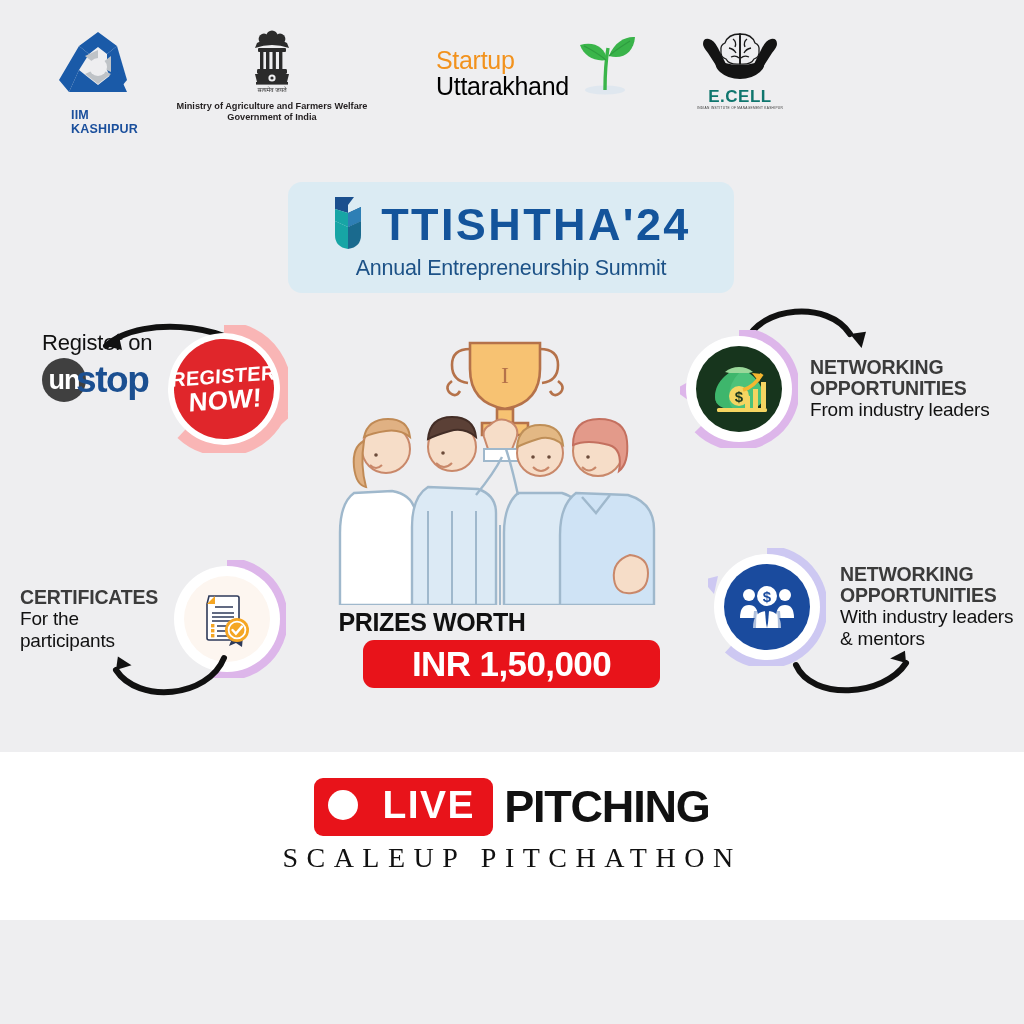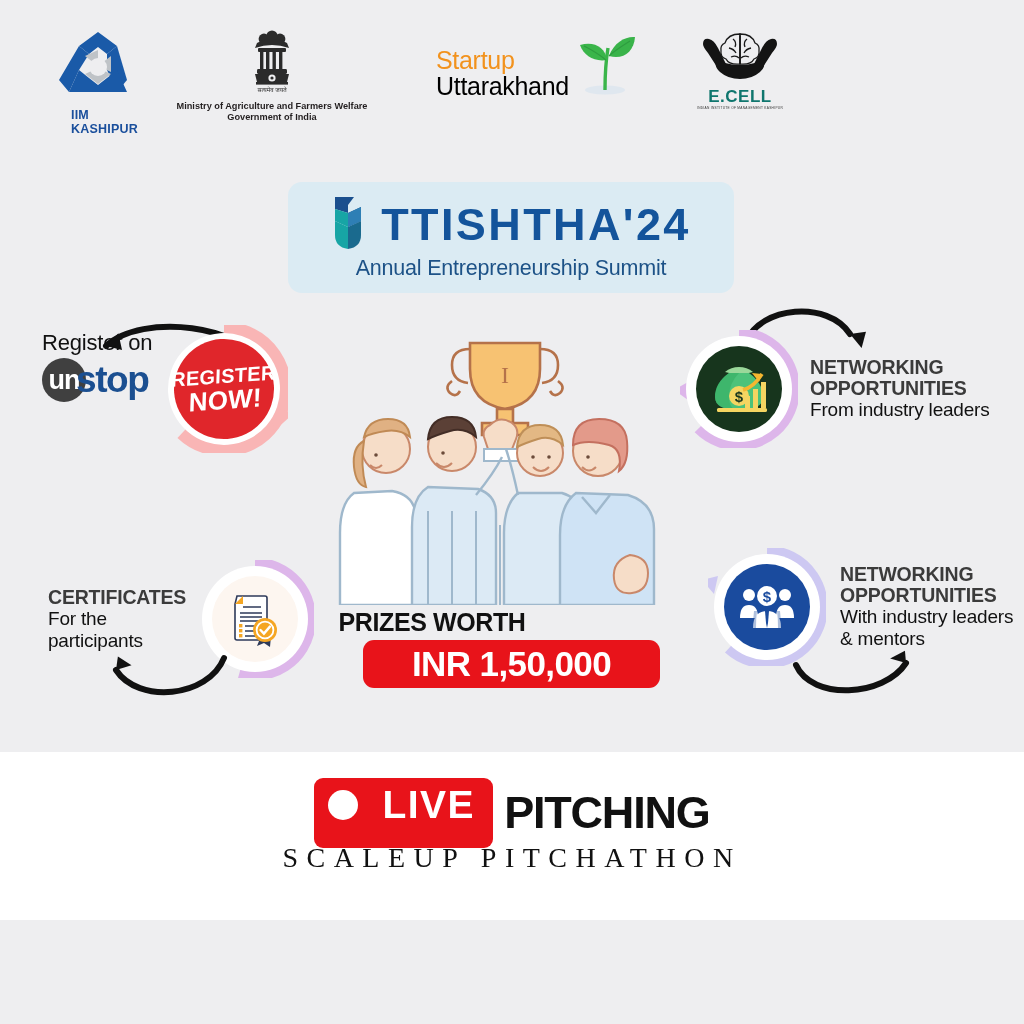--- a/index.html
+++ b/index.html
@@ -92,21 +92,21 @@
   .rn1{font-size:20px;font-weight:bold;color:#fff;letter-spacing:.3px;line-height:20px;
        transform:skewX(-6deg);}
   .rn2{font-size:26px;font-weight:bold;color:#fff;letter-spacing:.2px;line-height:26px;
        transform:skewX(-6deg);margin-top:1px;}
 
   
   .f-invest{left:680px;top:330px;width:340px;}
   .f-invest .txtcol{margin-left:12px;}
 
   
-  .f-cert{left:48px;top:560px;width:300px;}
+  .f-cert{left:20px;top:560px;width:300px;}
   .f-cert .txtcol{margin-right:10px;text-align:left;}
 
   
   .f-net{left:708px;top:548px;width:320px;}
   .f-net .txtcol{margin-left:14px;}
 
   
   .illus{position:absolute;left:330px;top:325px;width:350px;height:280px;}
 
   
@@ -121,21 +121,21 @@
   }
   .prize-amt{font-size:35px;font-weight:bold;color:#fff;letter-spacing:-.6px;}
 
   
   .white-band{position:absolute;left:0;top:752px;width:1024px;height:168px;background:#fff;}
   .live-row{
     position:absolute;left:0;top:778px;width:1024px;
     display:flex;align-items:center;justify-content:center;
   }
   .live-pill{
-    background:#e8131a;border-radius:9px;height:54px;padding:0 18px 16px 14px;
+    background:#e8131a;border-radius:9px;height:54px;padding:0 18px 4px 14px;
     display:flex;align-items:center;gap:12px;
   }
   .live-dot{width:30px;height:30px;border-radius:50%;background:#fff;margin-right:12px;}
   .live-txt{font-size:39px;font-weight:bold;color:#fff;letter-spacing:1.5px;}
   .pitching{font-size:45px;font-weight:bold;color:#111;letter-spacing:-1.2px;margin-left:11px;}
   .scaleup{
     position:absolute;left:0;top:842px;width:1024px;text-align:center;
     font-family:"Liberation Serif", serif;
     font-size:28px;color:#111;letter-spacing:8.5px;font-weight:400;
   }

